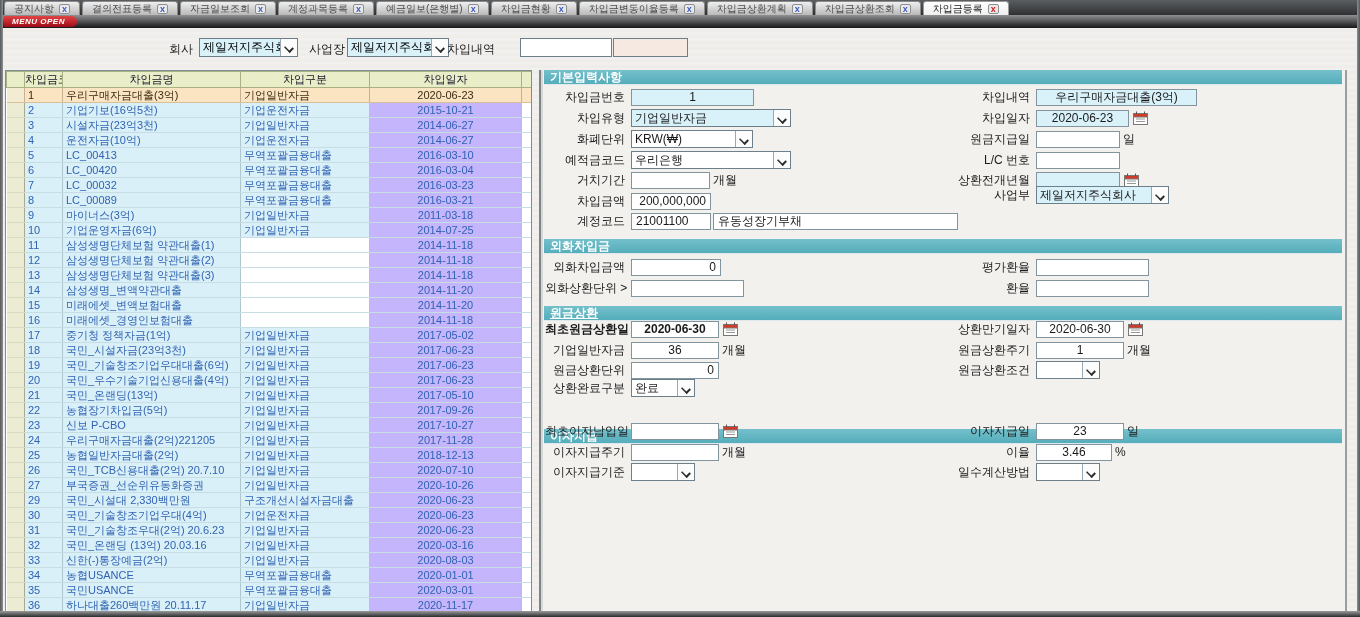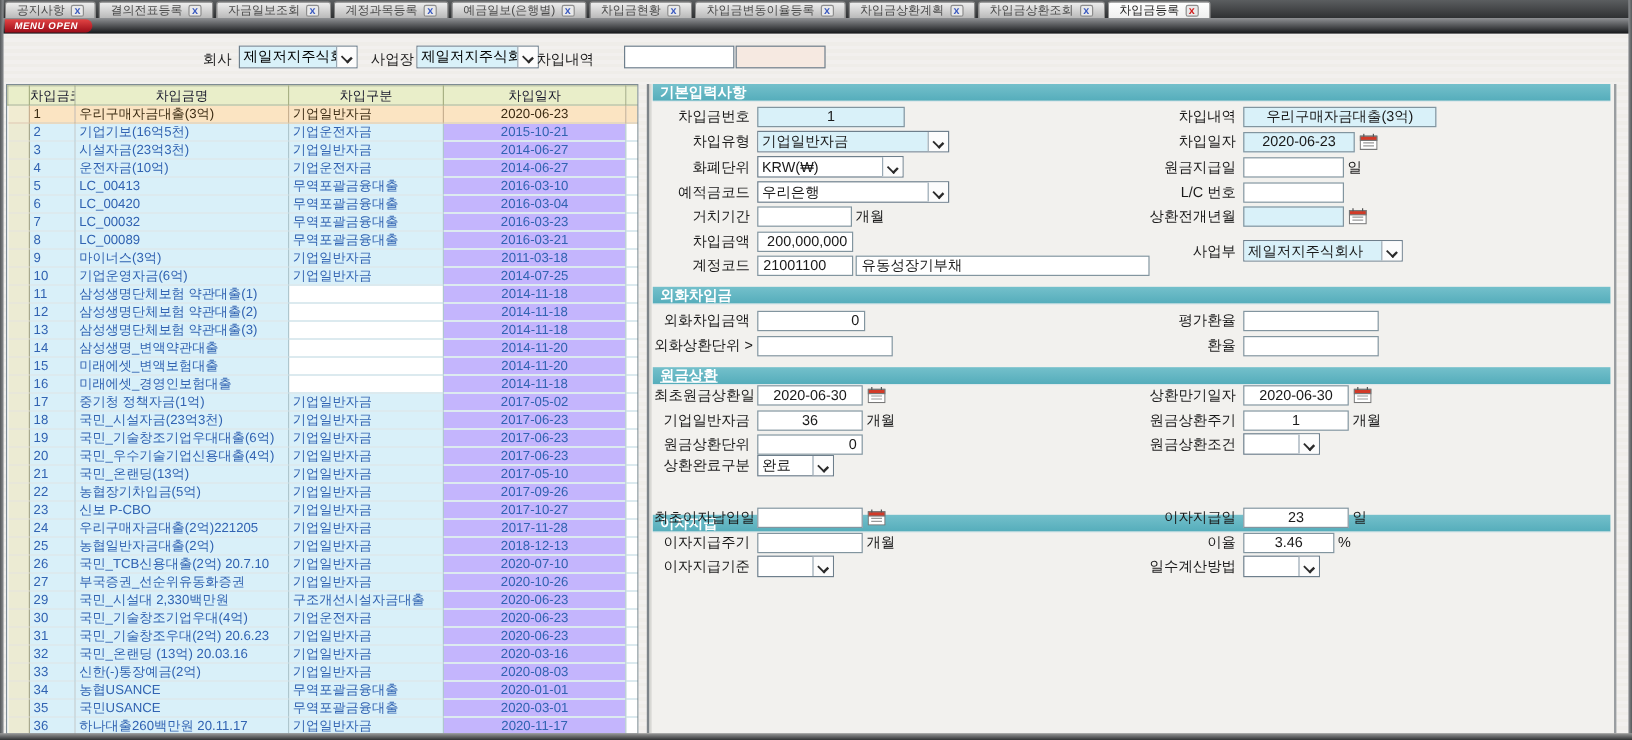--- a/index.html
+++ b/index.html
@@ -514,21 +514,21 @@
             <line x1="3" y1="10.5" x2="12" y2="10.5" stroke="#999"></line>
             <line x1="3.5" y1="0.5" x2="3.5" y2="3" stroke="#555"></line>
             <line x1="11.5" y1="0.5" x2="11.5" y2="3" stroke="#555"></line>
           </svg>
       </div>
 
       <div class="fld l" style="top:122px;">
         <span class="lab">차입금액</span>
         <span class="inp rt" style="width:80px;">200,000,000</span>
       </div>
-      <div class="fld r" style="top:130px;justify-content:center;">
+      <div class="fld r" style="top:116px;justify-content:center;">
         <span class="lab">사업부</span>
         <span class="sel blue" style="width:133px;">
             <span class="txt">제일저지주식회사</span>
             <span class="arr"></span>
           </span>
       </div>
 
       <div class="fld l" style="top:142px;">
         <span class="lab">계정코드</span>
         <span class="inp" style="width:80px;">21001100</span>
@@ -549,21 +549,21 @@
         <span class="lab">외화상환단위 &gt;</span>
         <span class="inp" style="width:113px;"></span>
       </div>
       <div class="fld r" style="top:209px;">
         <span class="lab">환율</span>
         <span class="inp" style="width:113px;"></span>
       </div>
 
       <div class="sec-h" style="top:236px;text-decoration:underline;">원금상환</div>
 
-      <div class="fld l" style="top:250px;">
+      <div class="fld l" style="top:250px;font-weight:bold;">
         <span class="lab">최초원금상환일</span>
         <span class="inp ctr" style="width:88px;">2020-06-30</span>
         <svg class="cal" width="15" height="14" viewBox="0 0 15 14">
             <rect x="0.5" y="2.5" width="14" height="11" fill="#fff" stroke="#777"></rect>
             <rect x="0.5" y="2.5" width="14" height="3.5" fill="#d23a28" stroke="#777"></rect>
             <line x1="3" y1="8" x2="12" y2="8" stroke="#999"></line>
             <line x1="3" y1="10.5" x2="12" y2="10.5" stroke="#999"></line>
             <line x1="3.5" y1="0.5" x2="3.5" y2="3" stroke="#555"></line>
             <line x1="11.5" y1="0.5" x2="11.5" y2="3" stroke="#555"></line>
           </svg>

